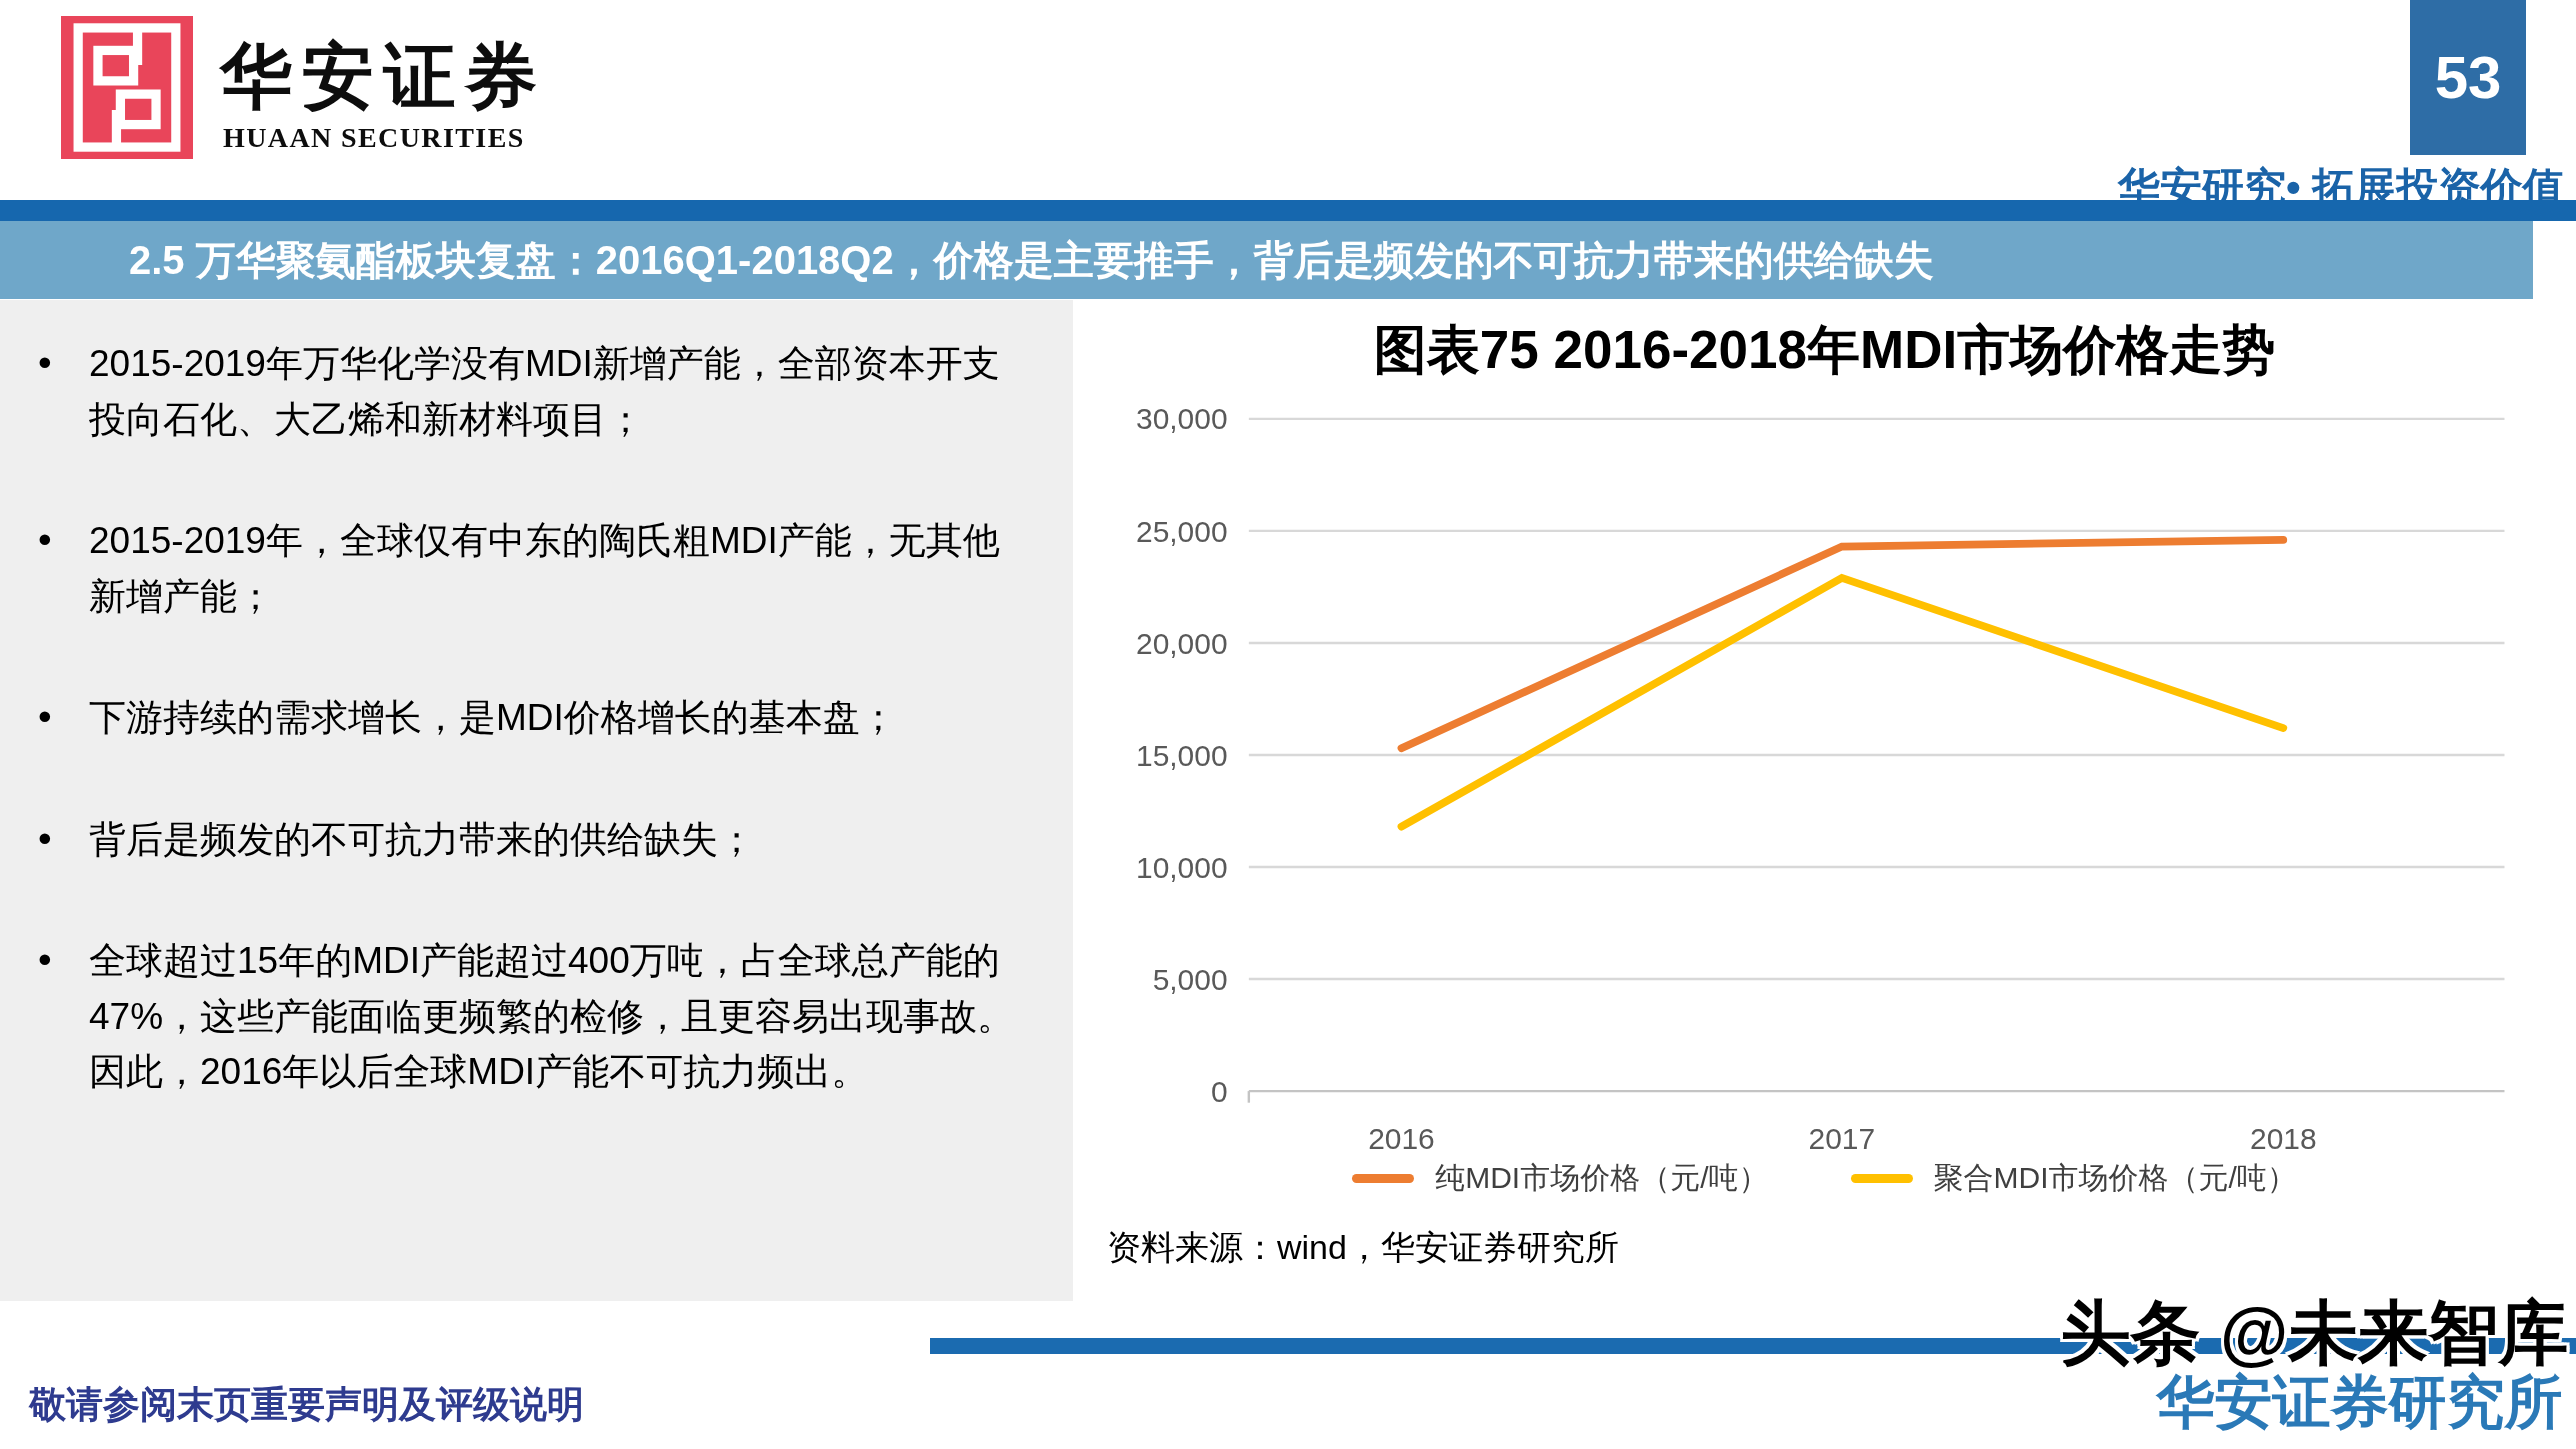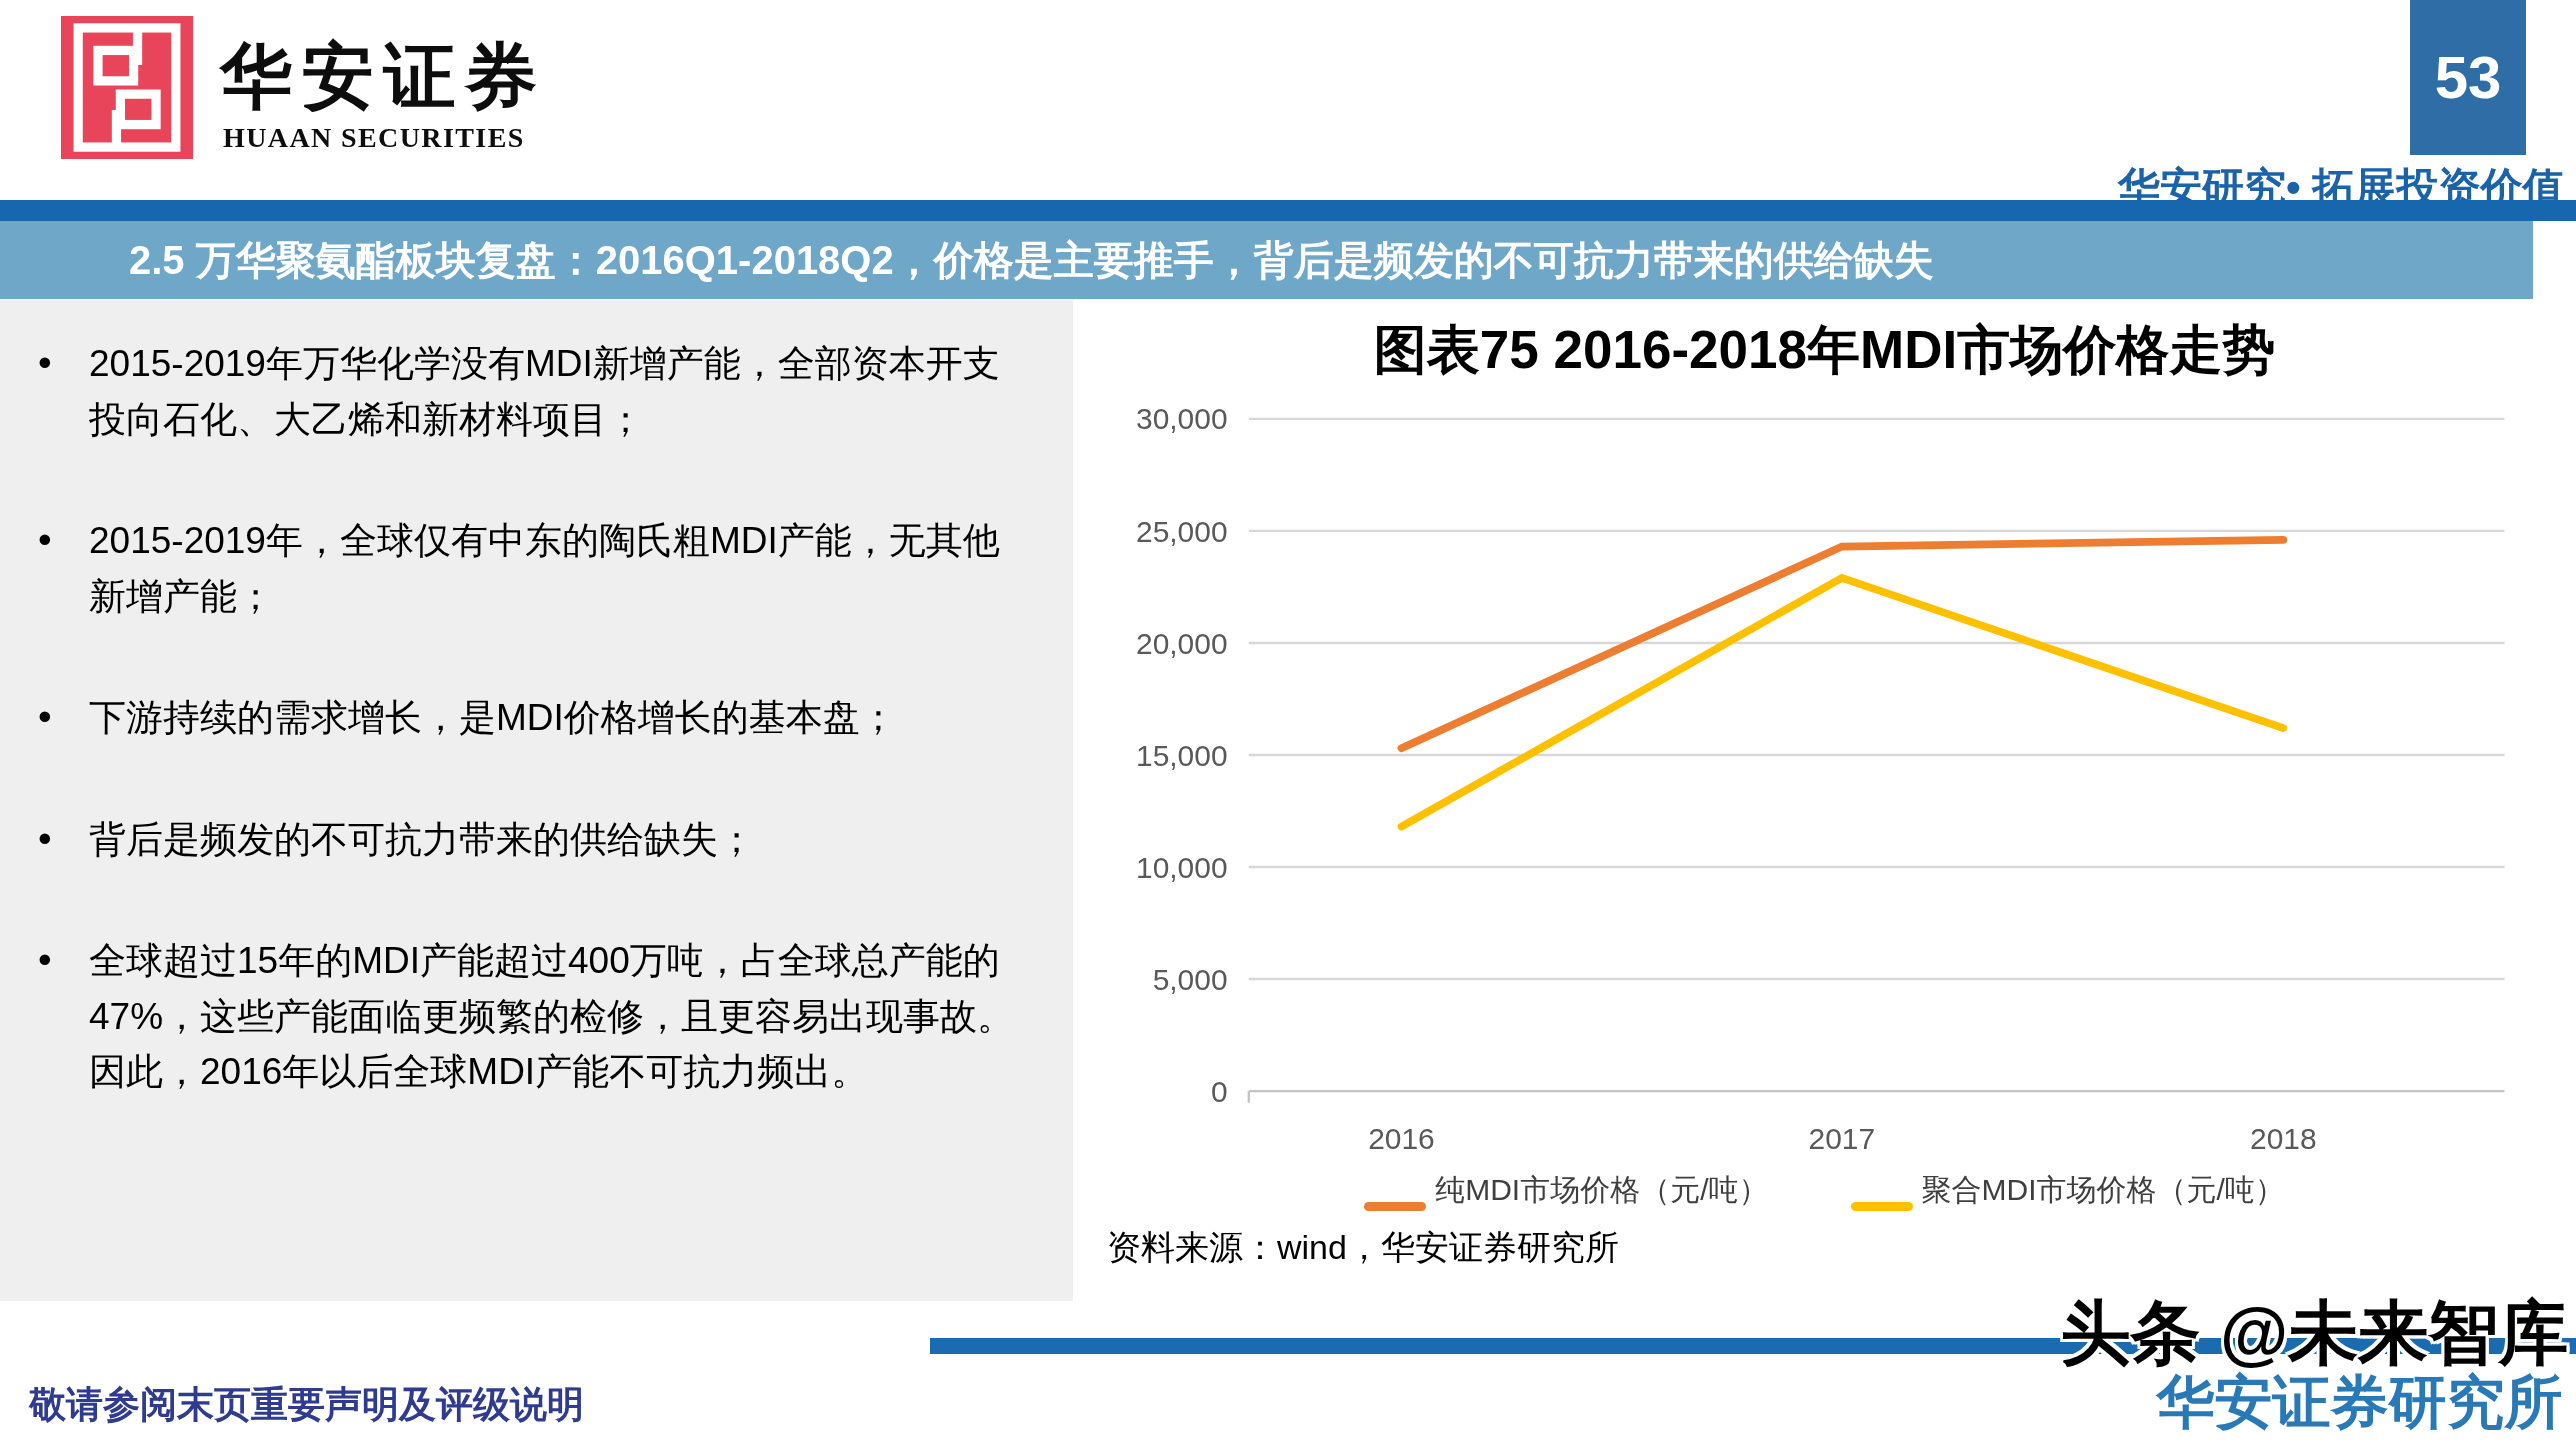--- a/index.html
+++ b/index.html
@@ -25,21 +25,21 @@
   
   .left-panel{position:absolute;left:0;top:300px;width:1073px;height:1001px;background:#efefef;}
   .bullets{margin:7px;padding:29px 48px 0 29px;list-style:none;}
   .bullets li{position:relative;padding-left:53px;margin-bottom:66px;font-size:37px;line-height:1.5;color:#000;}
   .bullets li::before{content:"\2022";position:absolute;left:1.9px;top:-1.9px;font-size:39px;color:#000;}
   
   .chart-title{position:absolute;left:1073px;top:315px;width:1503px;text-align:center;
     font-size:53px;font-weight:600;color:#000;}
   .chart-svg{position:absolute;left:1073px;top:386px;width:1503px;height:821px;}
   .legend{position:absolute;left:1073px;top:1158px;width:1503px;display:flex;justify-content:center;gap:82px;}
-  .legend-item{display:flex;align-items:flex-end;gap:9px;margin-top:12px;}
+  .legend-item{display:flex;align-items:center;gap:21px;}
   .legend-swatch{width:62px;height:8.7px;border-radius:4.8px;}
   .legend-label{font-size:30px;color:#3f3f3f;}
   .chart-source{position:absolute;left:1107px;top:1225px;font-size:34px;color:#000;}
   
   .footer-bar{position:absolute;left:930px;top:1338px;width:1646px;height:16.4px;background:#1b6bb0;z-index:1;}
   .footer-left{position:absolute;left:29px;top:1380px;font-size:37px;font-weight:bold;color:#2e3b8f;}
   .footer-right{position:absolute;right:13.5px;top:1364px;font-size:58px;font-weight:bold;color:#2a79b7;z-index:2;}
   .watermark{position:absolute;right:7.7px;top:1287px;font-size:70px;font-weight:bold;color:#000;z-index:3;
     text-shadow:-2.9px -2.9px 0 #fff,2.9px -2.9px 0 #fff,-2.9px 2.9px 0 #fff,2.9px 2.9px 0 #fff,0 -2.9px 0 #fff,0 2.9px 0 #fff,-2.9px 0 0 #fff,2.9px 0 0 #fff;}
   text.axis-lab{font-size:31px;fill:#595959;font-family:"Liberation Sans","DejaVu Sans",sans-serif;}

